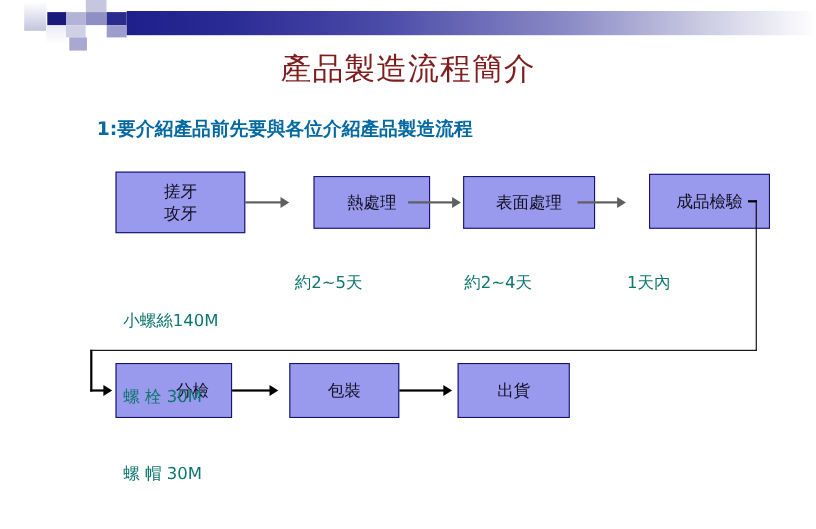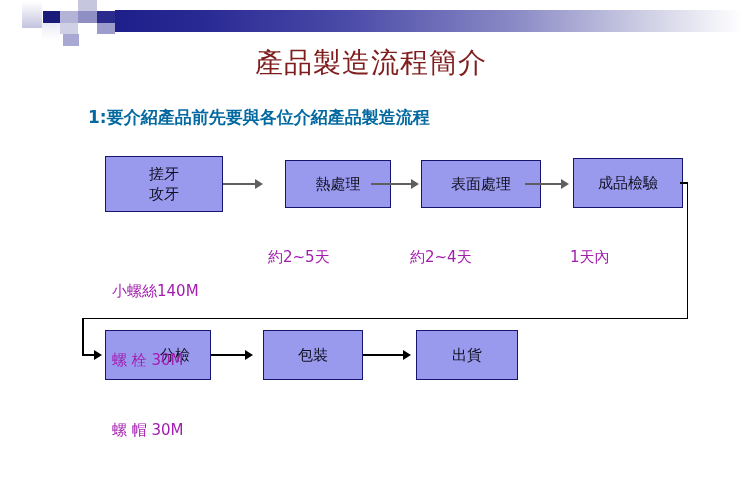--- a/index.html
+++ b/index.html
@@ -122,21 +122,21 @@
   
   .conn {
     position: absolute;
     background: #000000;
   }
 
   
   .annot {
     position: absolute;
     font-size: 15px;
-    color: #a21caf;
+    color: #0f766e;
     white-space: pre;
     line-height: 1.55;
   }
 </style>
 </head>
 <body>
 
 <div id="slide">
 
   <div id="header-band">
@@ -167,21 +167,21 @@
   </div>
 
   <div class="pbox" style="left:265px; top:160px; width:106px; height:48px;margin-left:20px;">
     <span class="lbl">熱處理</span>
   </div>
 
   <div class="pbox" style="left:421px; top:160px; width:120px; height:48px;">
     <span class="lbl">表面處理</span>
   </div>
 
-  <div class="pbox" style="left:573px; top:158px; width:110px; height:50px;">
+  <div class="pbox" style="left:590px; top:158px; width:110px; height:50px;">
     <span class="lbl">成品檢驗</span>
   </div>
 
   <div class="arrow-h" style="left:223px; top:183px; width:34px;"></div>
   <div class="arrow-head" style="left:255px; top:179px;"></div>
 
   <div class="arrow-h" style="left:371px; top:183px; width:42px;"></div>
   <div class="arrow-head" style="left:411px; top:179px;"></div>
 
   <div class="arrow-h" style="left:525px; top:183px; width:37px;"></div>
@@ -213,17 +213,17 @@
   <div class="arrow-head blk" style="left:403px; top:350px;"></div>
 
   <div class="annot" style="left:112px; top:233px;">
     <div>小螺絲140M</div>
     <div>螺 栓 30M</div>
     <div>螺 帽 30M</div>
   </div>
 
   <div class="annot" style="left:268px; top:246px;">約2~5天</div>
 
-  <div class="annot" style="left:410px; top:246px;">約2~4天</div>
+  <div class="annot" style="left:422px; top:246px;">約2~4天</div>
 
   <div class="annot" style="left:570px; top:246px;">1天內</div>
 
 </div>
 
 </body></html>

